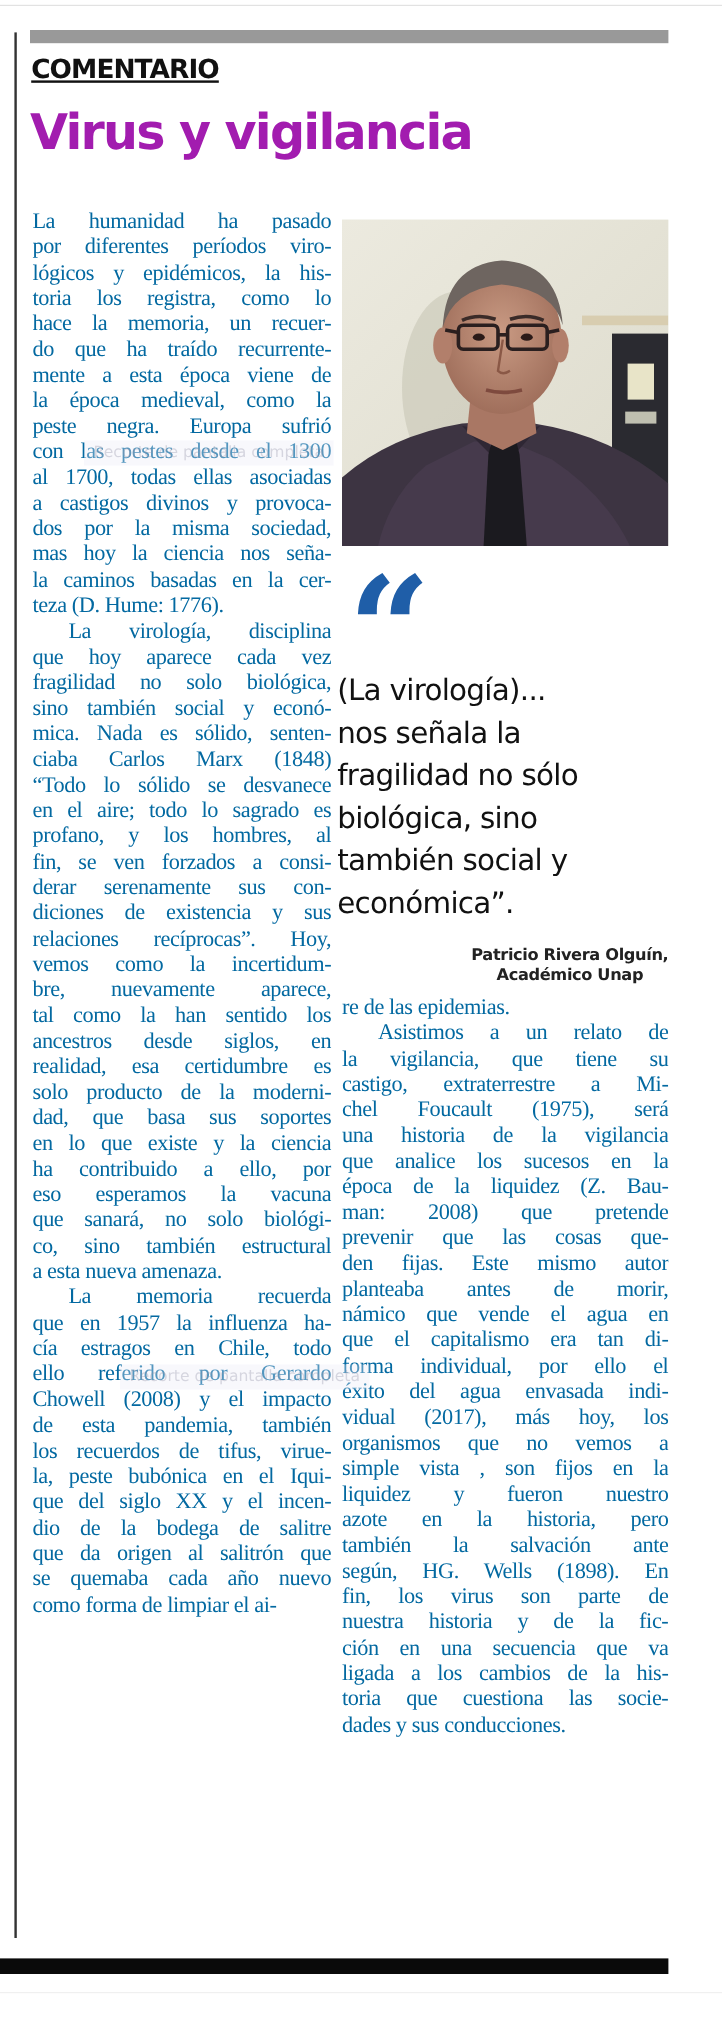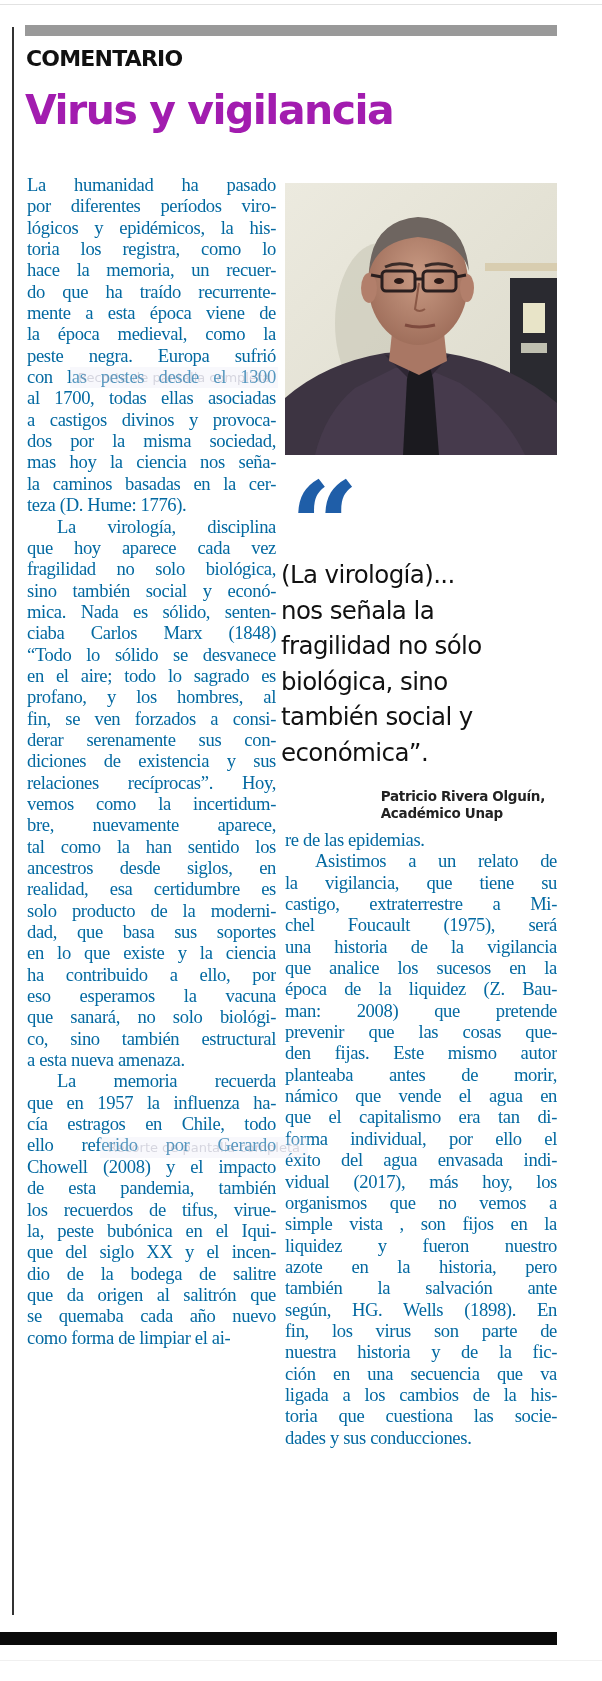--- a/index.html
+++ b/index.html
@@ -1,32 +1,32 @@
 <!DOCTYPE html>
 <html><head>
 <meta charset="utf-8">
 <style>
   html, body { margin: 0; padding: 0; background: #ffffff; }
   body { width: 602px; height: 1681px; position: relative; overflow: hidden; font-family: "Liberation Serif", serif; color: #1a1a1a; }
   .top-edge { position: absolute; left: 0; top: 4px; width: 602px; height: 1px; background: #e2e2e2; }
   .gray-bar { position: absolute; left: 25px; top: 25px; width: 532px; height: 11px; background: #999999; }
   .vrule { position: absolute; left: 12px; top: 27px; width: 2px; height: 1588px; background: #333; }
-  .section-label { position: absolute; left: 26px; top: 46px; font-family: "DejaVu Sans", sans-serif; font-weight: bold; font-size: 22px; letter-spacing: -0.8px; color: #111; }
+  .section-label { position: absolute; left: 26px; top: 46px; font-family: "DejaVu Sans", sans-serif; font-weight: bold; font-size: 22px; letter-spacing: -0.8px; color: #111; text-decoration: underline; }
   .headline { position: absolute; left: 25px; top: 88px; font-family: "DejaVu Sans", sans-serif; font-weight: bold; font-size: 41px; letter-spacing: -1.5px; color: #a21caf; line-height: 1.1; }
   .col { position: absolute; font-size: 18.6px; line-height: 21.35px; color: #0369a1; letter-spacing: -0.35px; }
   .col .line { display: block; text-align: justify; text-align-last: justify; white-space: nowrap; overflow: hidden; }
   .col .line.last { text-align-last: left; }
   .col .line.indent { padding-left: 30px; }
   .col-left { left: 27px; top: 174px; width: 249px; }
   .col-right { left: 285px; top: 829px; width: 272px; }
   .photo { position: absolute; left: 285px; top: 183px; width: 272px; height: 272px; overflow: hidden; background: #e9e8dc; }
   .pull-quote-marks { position: absolute; left: 290px; top: 466px; font-family: "DejaVu Serif", serif; font-weight: bold; font-size: 120px; line-height: 1; color: #1f5ea8; letter-spacing: -14px; }
   .pull-quote { position: absolute; left: 281px; top: 557px; width: 272px; font-family: "DejaVu Sans", sans-serif; font-size: 24.5px; line-height: 35.5px; color: #111; letter-spacing: -0.6px; }
   .pull-quote span { display: block; white-space: nowrap; }
-  .byline { position: absolute; right: 57px; top: 788px; text-align: left; font-family: "DejaVu Sans", sans-serif; font-weight: bold; font-size: 13.5px; line-height: 17px; color: #222; letter-spacing: -0.3px; }
+  .byline { position: absolute; right: 45px; top: 788px; text-align: center; font-family: "DejaVu Sans", sans-serif; font-weight: bold; font-size: 13.5px; line-height: 17px; color: #222; letter-spacing: -0.3px; }
   .bottom-bar { position: absolute; left: 0; top: 1632px; width: 557px; height: 13px; background: #0a0a0a; }
   .bottom-faint { position: absolute; left: 0; top: 1660px; width: 602px; height: 1px; background: #f0f0f0; }
   .watermark { position: absolute; font-family: "DejaVu Sans", sans-serif; font-size: 13px; color: rgba(150,150,170,0.35); background: rgba(235,235,245,0.35); padding: 3px 8px; white-space: nowrap; }
 </style>
 </head>
 <body>
 
 <div class="top-edge"></div>
 <div class="gray-bar"></div>
 <div class="vrule"></div>

